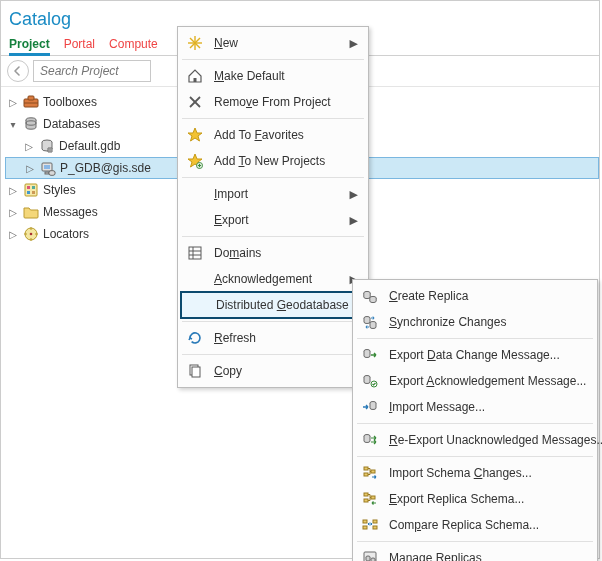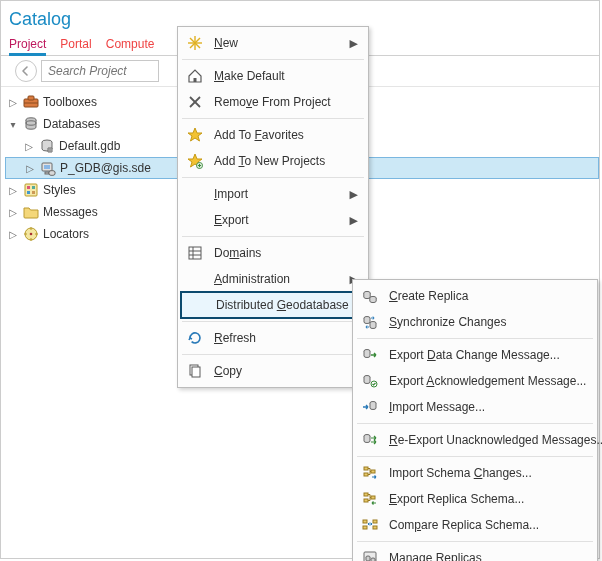--- a/index.html
+++ b/index.html
@@ -31,35 +31,35 @@
     border-bottom: 1px solid #d0d0d0;
     margin-top: 2px;
   }
   .tab {
     padding: 3px 0 4px 0;
     color: #ef4444;
     cursor: pointer;
     position: relative;
   }
   .tab.active {
-    color: #be185d;
-    font-weight: 400;
+    color: #15803d;
+    font-weight: 700;
   }
   .tab.active::after {
     content: "";
     position: absolute;
     left: 0; right: 0; bottom: -1px;
     height: 3px;
     background: #1a8bc4;
   }
   .toolbar {
     display: flex;
     align-items: center;
     gap: 4px;
-    padding: 4px 14px;
+    padding: 4px 6px;
     border-bottom: 1px solid #e5e5e5;
   }
   .back-btn {
     width: 22px; height: 22px;
     border: 1px solid #c8c8c8;
     border-radius: 50%;
     display: flex; align-items: center; justify-content: center;
     color: #909090;
     cursor: default;
     font-size: 13px;
@@ -320,21 +320,21 @@
             <rect x="2" y="2" width="12" height="12" fill="none" stroke="#5a5a5a"></rect>
             <line x1="2" y1="6" x2="14" y2="6" stroke="#5a5a5a"></line>
             <line x1="2" y1="10" x2="14" y2="10" stroke="#5a5a5a"></line>
             <line x1="6" y1="2" x2="6" y2="14" stroke="#5a5a5a"></line>
           </svg>
       </span>
       <span class="mlabel"><span>Do</span><span class="mn">m</span><span>ains</span></span>
     </div>
     <div class="menu-item">
       <span class="micon"></span>
-      <span class="mlabel"><span></span><span class="mn">A</span><span>dministration</span></span>
+      <span class="mlabel"><span></span><span class="mn">A</span><span>cknowledgement</span></span>
       <span class="arrow">▶</span>
     </div>
     <div class="menu-item highlight">
       <span class="micon"></span>
       <span class="mlabel"><span>Distributed </span><span class="mn">G</span><span>eodatabase</span></span>
       <span class="arrow">▶</span>
     </div>
     <div class="menu-sep"></div>
     <div class="menu-item">
       <span class="micon">

